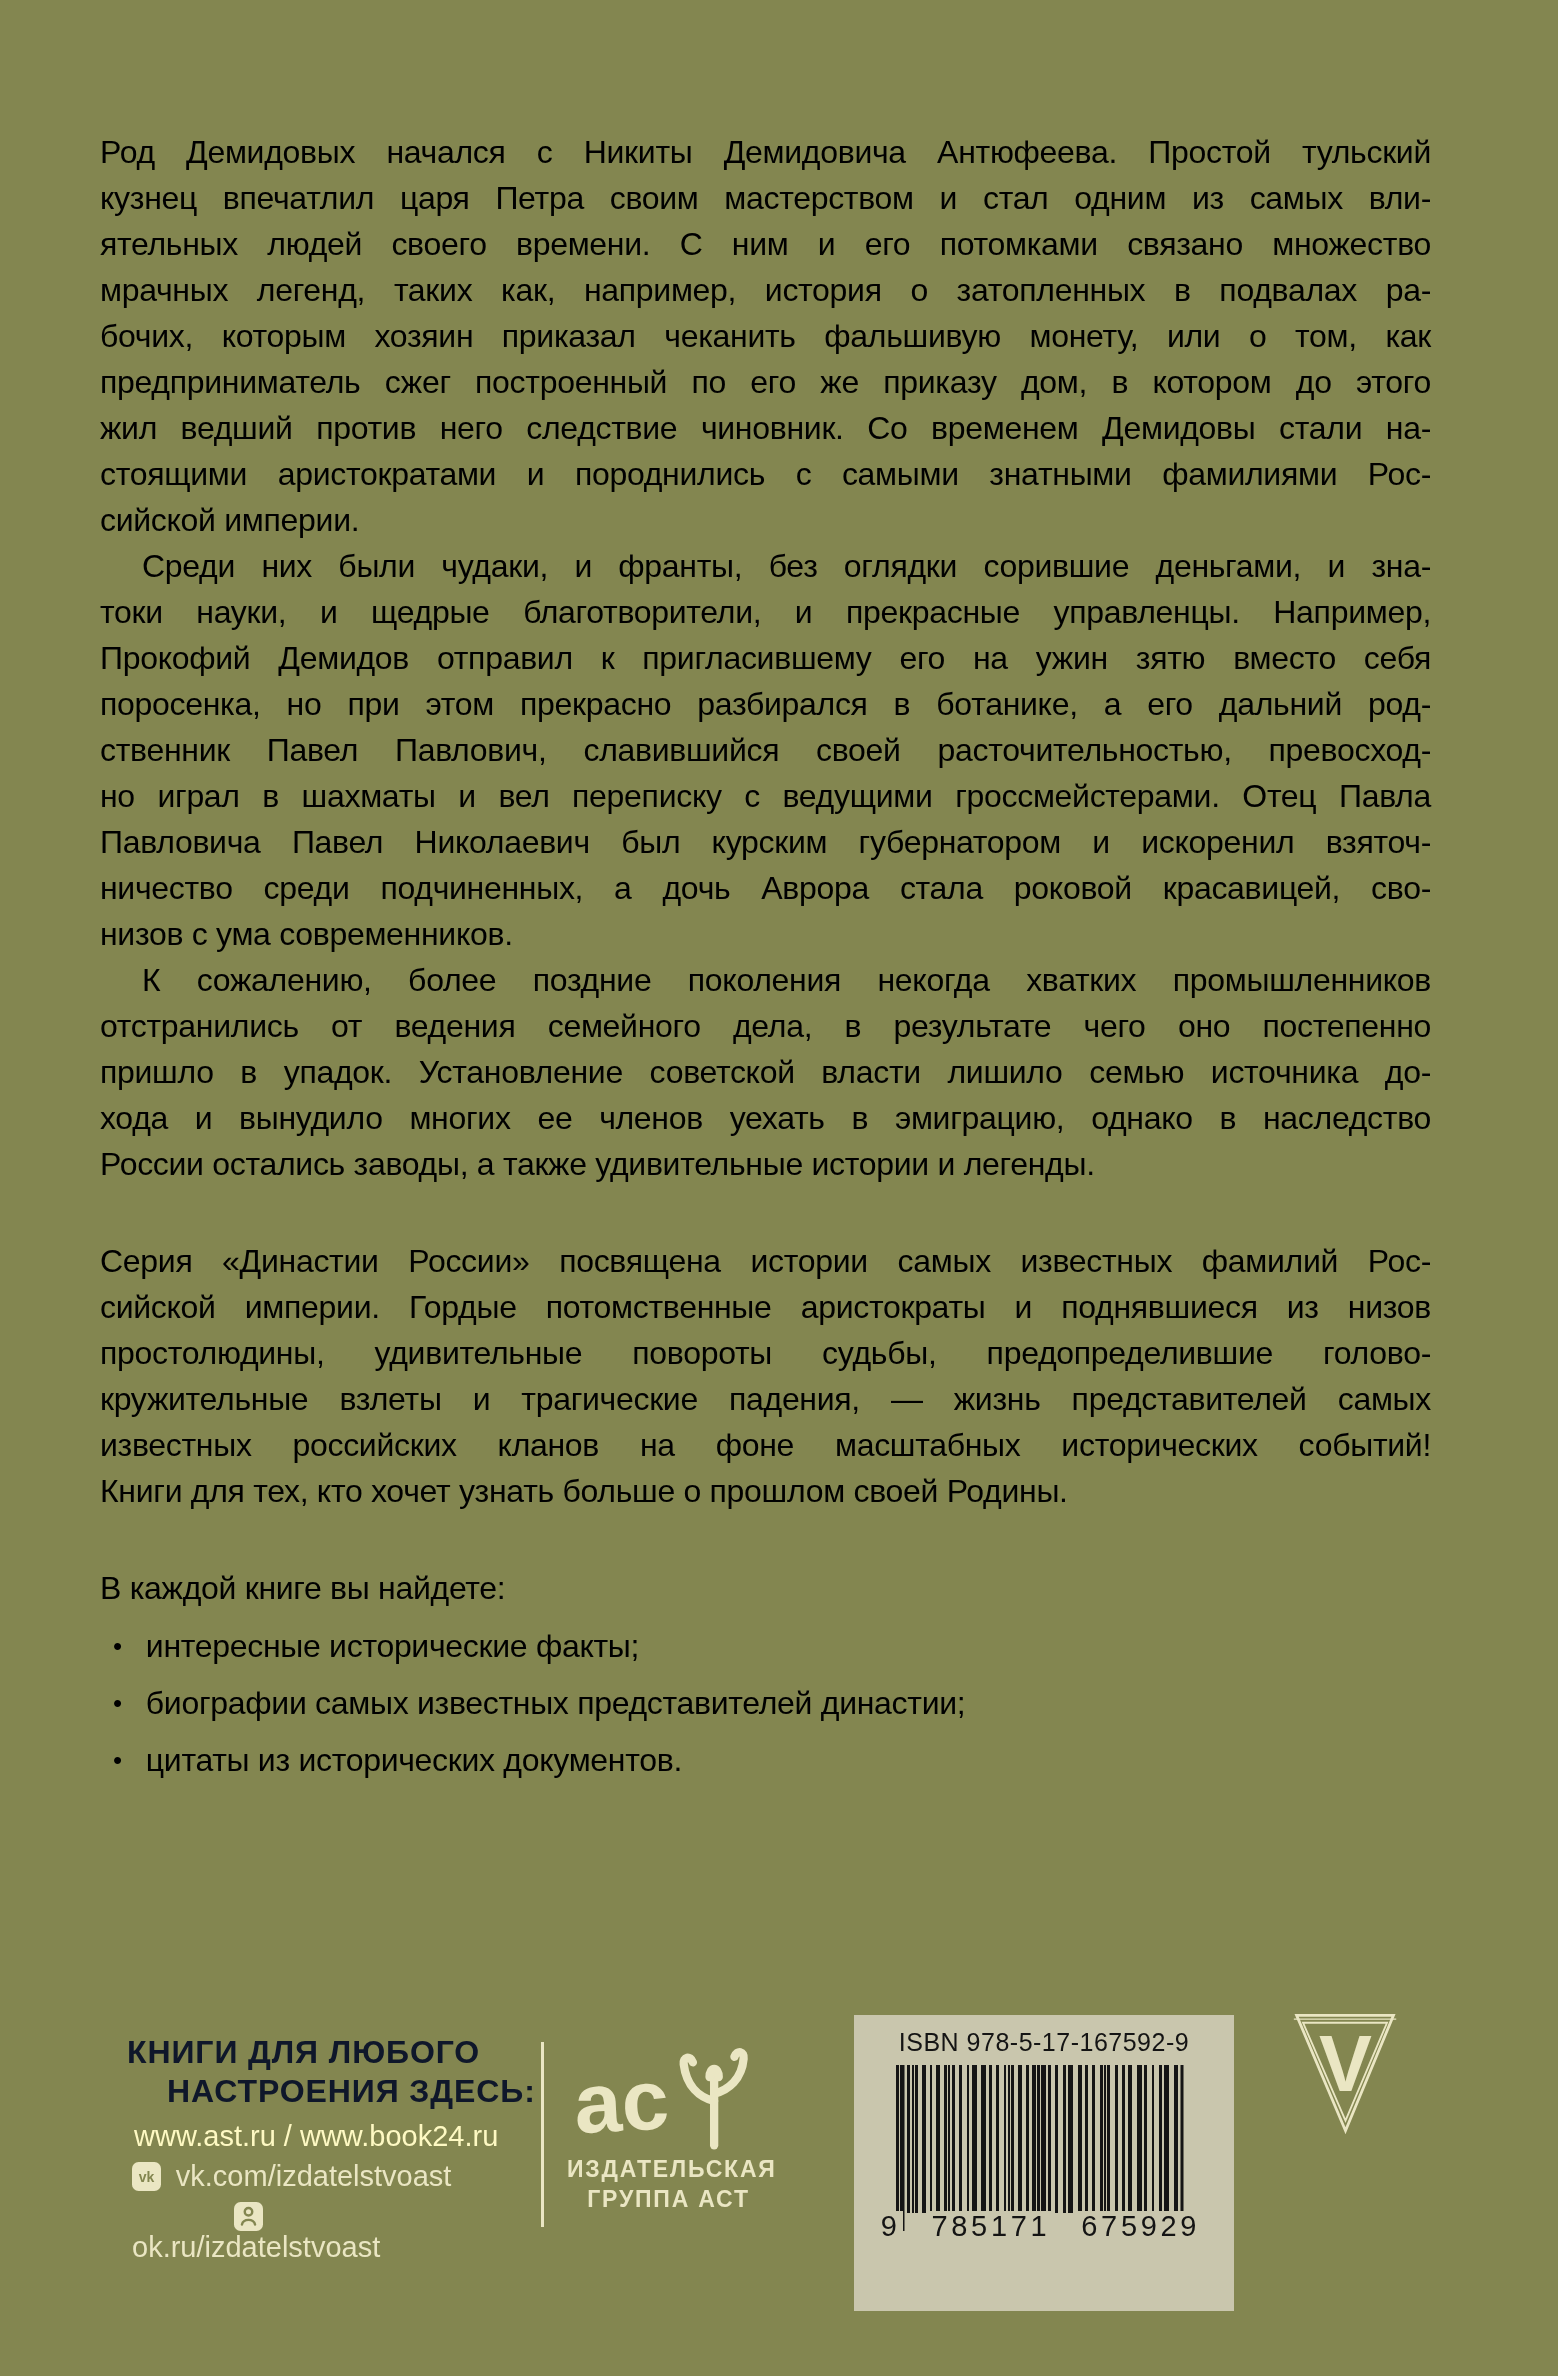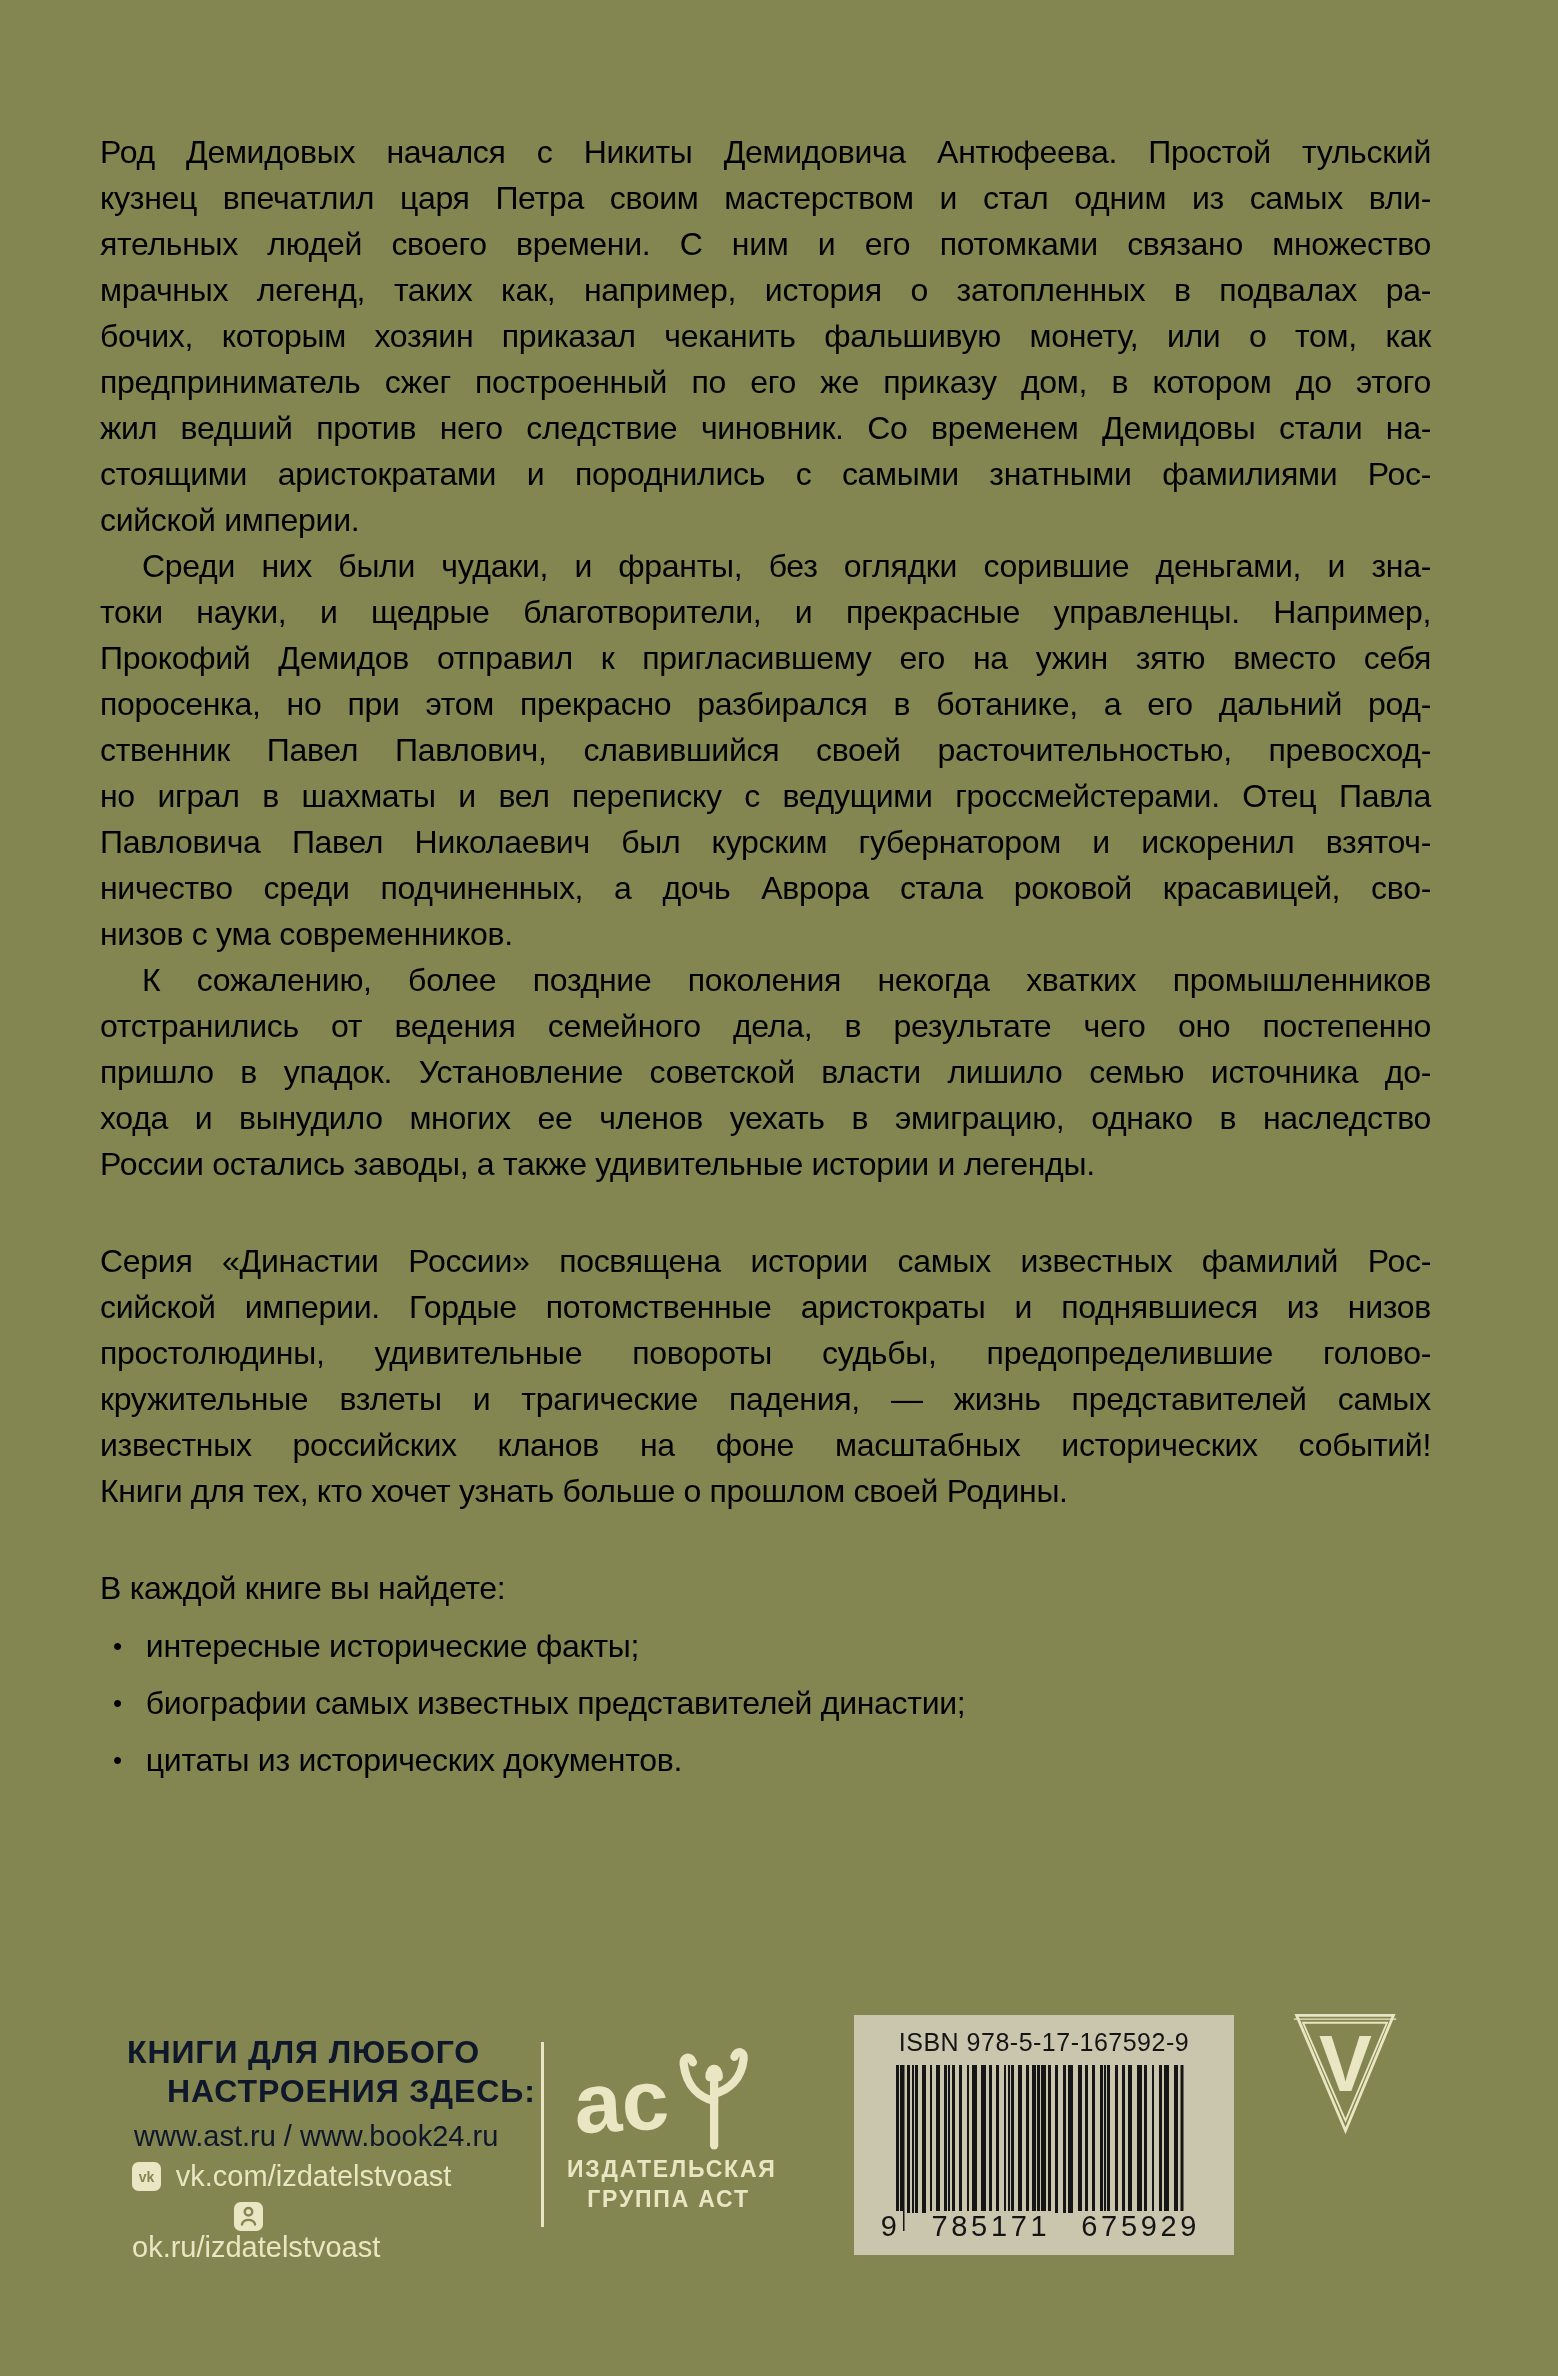--- a/index.html
+++ b/index.html
@@ -32,21 +32,21 @@
 
   
   .promo-1,.promo-2{
     position:absolute;left:127px;color:#0f172a;
     font-size:32px;font-weight:bold;letter-spacing:0.9px;
   }
   .promo-1{top:2034px;}
   .promo-2{top:2073px;margin-left:40px;}
   .sites{
     position:absolute;left:134px;top:2120px;
-    color:#0f172a;font-size:29px;
+    color:#fef9c3;font-size:29px;
   }
   .social-row{
     position:absolute;left:132px;display:flex;align-items:center;
     color:#eae6c3;font-size:29px;
   }
   .row-vk{top:2160px;}
   .row-ok{top:2202px;flex-direction:column;}
   .soc-icon{width:29px;height:29px;margin-right:14.8px;flex:none;}
 
   .divider{
@@ -54,21 +54,21 @@
     background:#eae6c3;
   }
 
   .ast{
     position:absolute;left:567px;top:2029px;width:203px;
     text-align:center;color:#eae6c3;
   }
   .pub-line{font-size:23px;font-weight:bold;letter-spacing:1.8px;line-height:30px;}
 
   .barcode-box{
-    position:absolute;left:854px;top:2015px;width:380px;height:240px;
+    position:absolute;left:854px;top:2015px;width:380px;height:296px;
     background:#c9c6ad;color:#141414;
   }
   .isbn{ text-align:center;padding-top:13px;font-size:25px;letter-spacing:0.5px; }
   .bars{
     position:absolute;left:46px;top:50px;width:279px;height:148px;
     background:
       repeating-linear-gradient(90deg,#151515 0 2.8px,transparent 2.8px 7.4px),
       repeating-linear-gradient(90deg,#151515 0 1.8px,transparent 1.8px 12px);
   }
   .guard{

